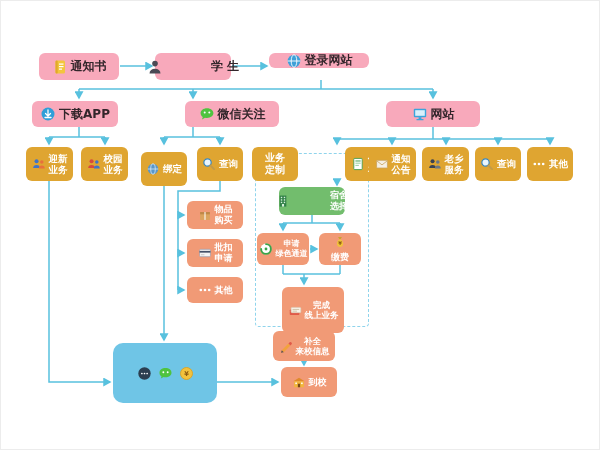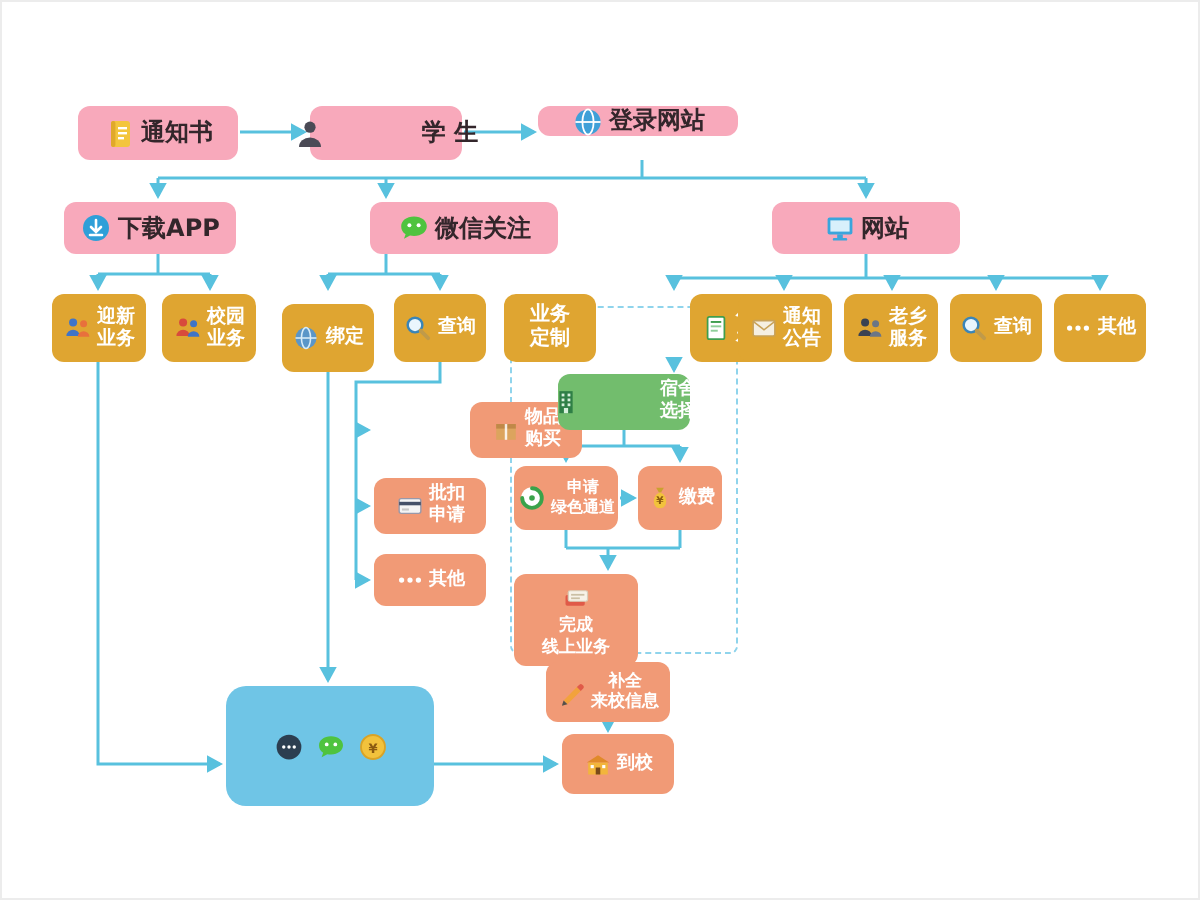--- a/index.html
+++ b/index.html
@@ -263,21 +263,21 @@
           <svg viewBox="0 0 16 16">
             <circle cx="3.2" cy="8" r="1.5" fill="#fff"></circle>
             <circle cx="8" cy="8" r="1.5" fill="#fff"></circle>
             <circle cx="12.8" cy="8" r="1.5" fill="#fff"></circle>
           </svg>
         </span>
         <span class="lbl">
           <span class="ln">其他</span>
         </span>
       </div>
-      <div class="node orange" style="left: 186px; top: 200px; width: 56px; height: 28px; margin-left: 48px;">
+      <div class="node orange" style="left: 186px; top: 200px; width: 56px; height: 28px;">
         <span class="nicon">
           <svg viewBox="0 0 16 16">
             <rect x="2.4" y="4.6" width="11.2" height="9" fill="#dca45e"></rect>
             <rect x="2.4" y="4.6" width="11.2" height="2.6" fill="#c08848"></rect>
             <rect x="7.3" y="4.6" width="1.4" height="9" fill="#fff" opacity="0.85"></rect>
           </svg>
         </span>
         <span class="lbl">
           <span class="ln">物品</span>
           <span class="ln">购买</span>
@@ -332,33 +332,33 @@
             <circle cx="8" cy="8" r="6.2" fill="#fff"></circle>
             <path d="M8 2.4 a5.6 5.6 0 1 1 -5.6 5.6" fill="none" stroke="#3aa34a" stroke-width="2.2" stroke-linecap="round"></path>
             <circle cx="8" cy="8" r="1.6" fill="#3aa34a"></circle>
           </svg>
         </span>
         <span class="lbl">
           <span class="ln">申请</span>
           <span class="ln">绿色通道</span>
         </span>
       </div>
-      <div class="node orange" style="left: 318px; top: 232px; width: 42px; height: 32px;">
+      <div class="node orange" style="left: 318px; top: 232px; width: 42px; height: 32px; flex-direction: column;">
         <span class="nicon">
           <svg viewBox="0 0 16 16">
             <path d="M5.8 2.2 h4.4 l-1.6 2.6 h-1.2 z" fill="#caa12e"></path>
             <path d="M8 4.8 C3.6 5.8 3 13.8 8 13.8 C13 13.8 12.4 5.8 8 4.8 z" fill="#f2c23c"></path>
             <text x="8" y="11.3" font-size="6" text-anchor="middle" fill="#8a5a10" font-family="DejaVu Sans">¥</text>
           </svg>
         </span>
         <span class="lbl">
           <span class="ln">缴费</span>
         </span>
       </div>
-      <div class="node orange" style="left: 256px; top: 286px; width: 62px; height: 46px; font-size: 8.5px; flex-direction: column;">
+      <div class="node orange" style="left: 281px; top: 286px; width: 62px; height: 46px; font-size: 8.5px;">
         <span class="nicon">
           <svg viewBox="0 0 16 16">
             <rect x="2" y="7.4" width="11" height="6.2" rx="1" fill="#e05a48"></rect>
             <rect x="3.6" y="5" width="11" height="6" rx="1" fill="#f7f2e8" stroke="#d8cdb8" stroke-width="0.7"></rect>
             <rect x="5.2" y="6.8" width="7.6" height="1" fill="#cbbfa4"></rect>
             <rect x="5.2" y="8.8" width="5" height="1" fill="#cbbfa4"></rect>
           </svg>
         </span>
         <span class="lbl">
           <span class="ln">完成</span>

